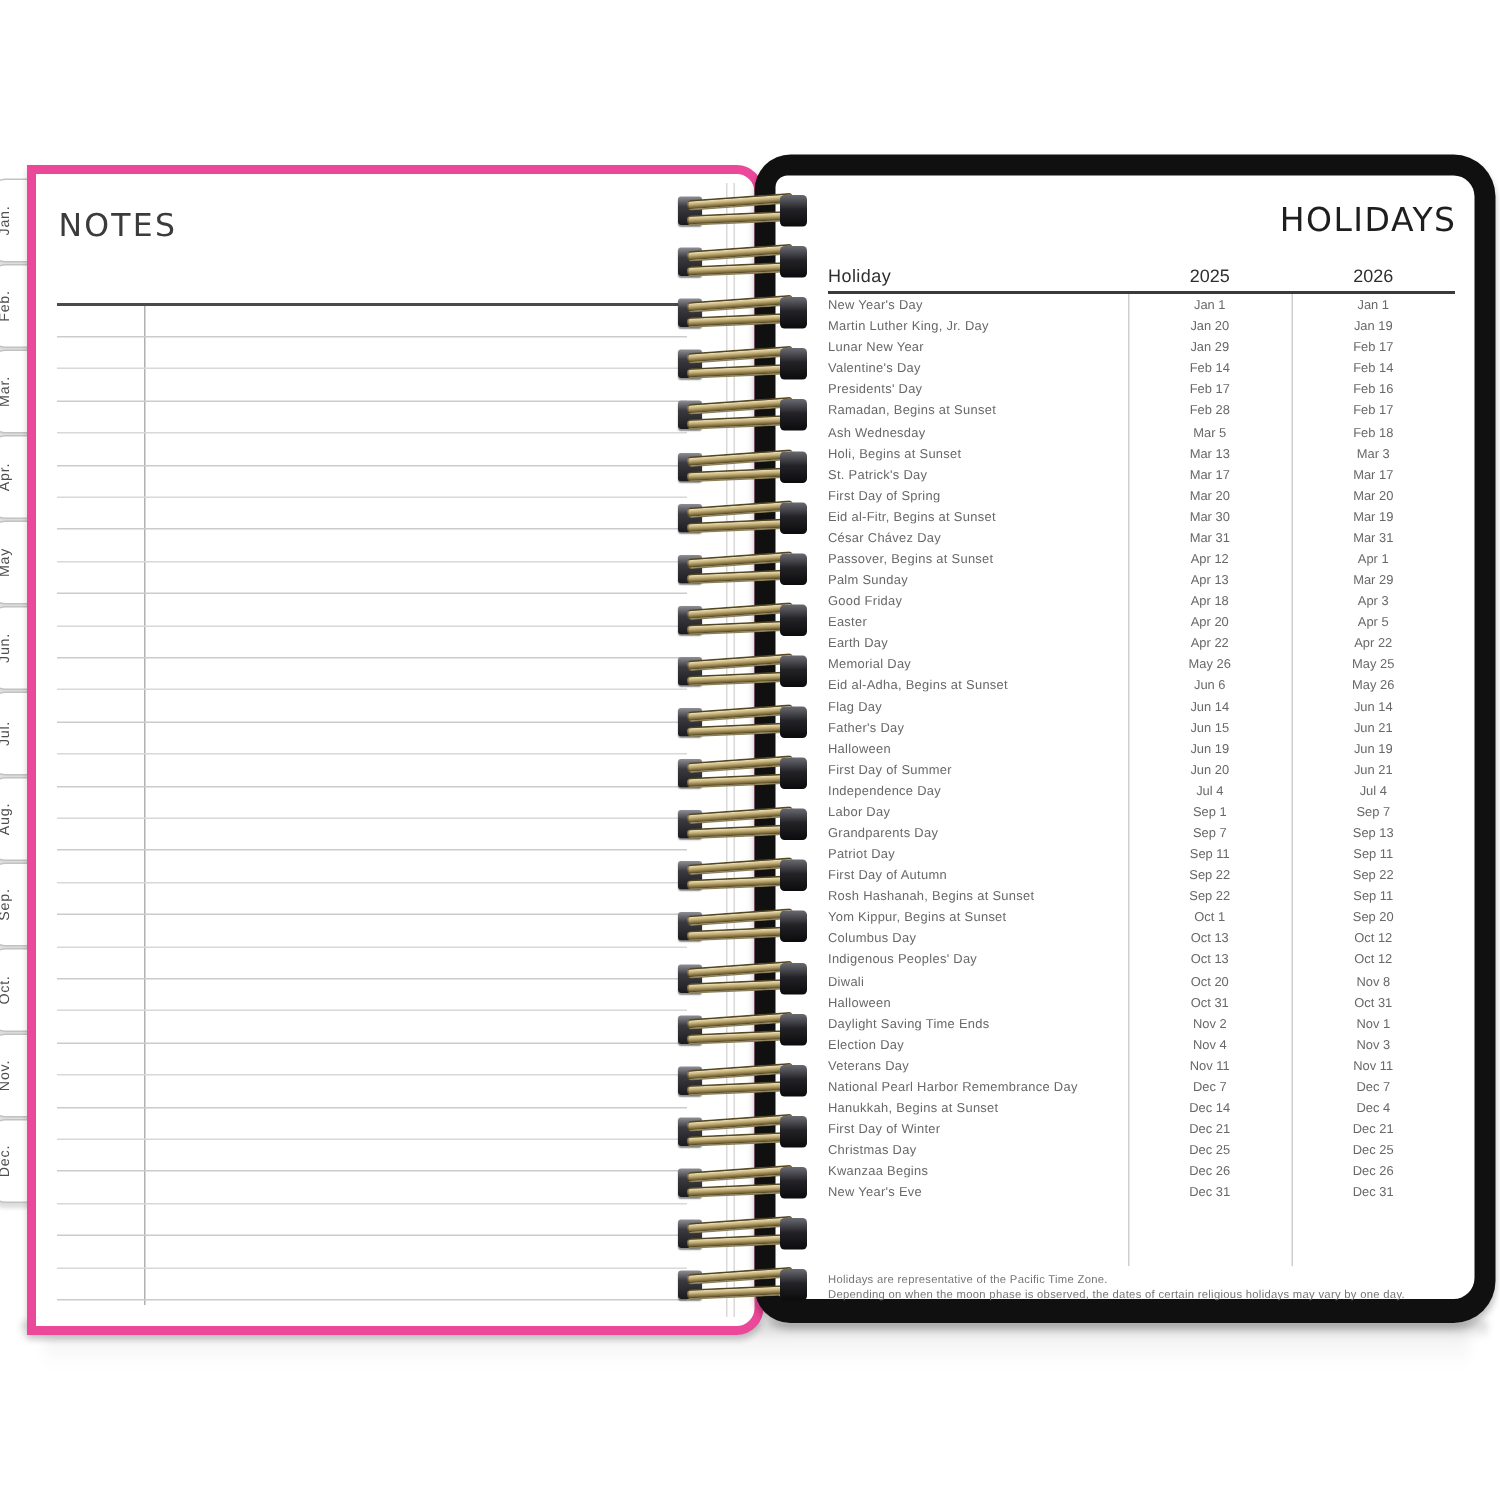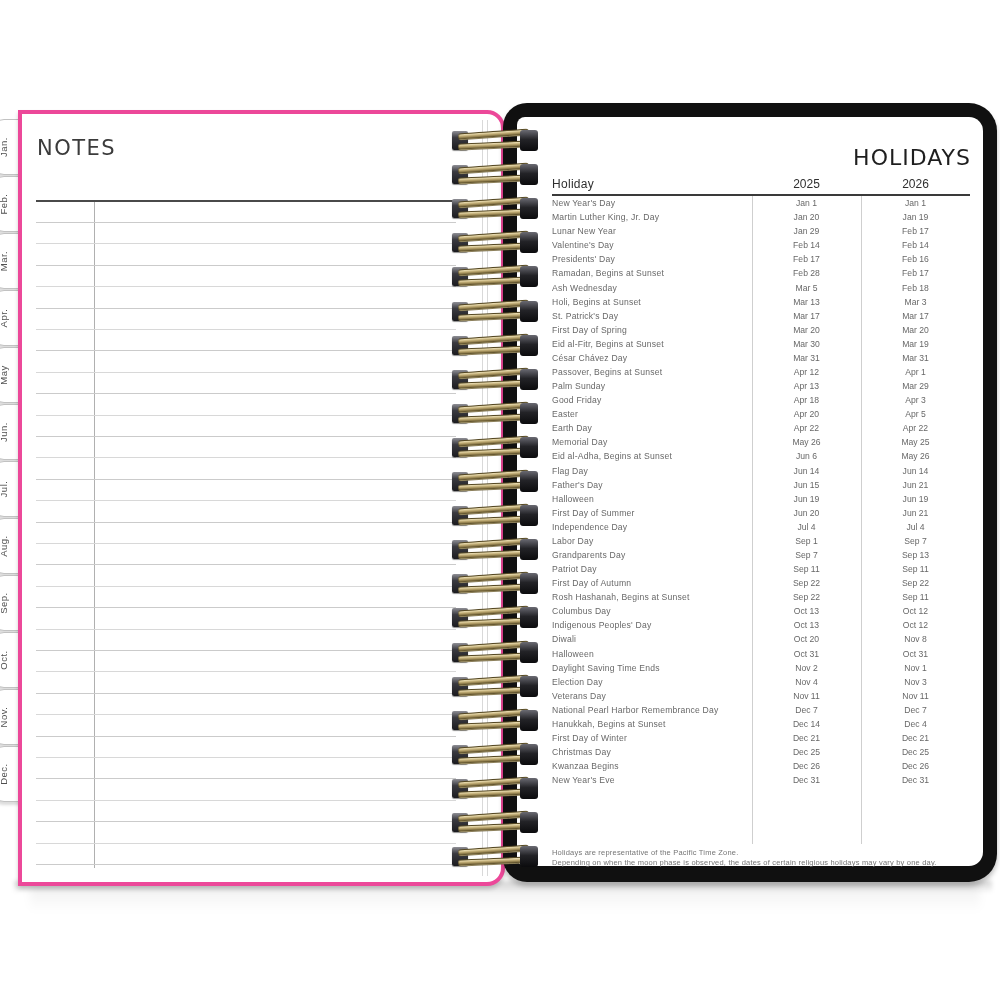--- a/index.html
+++ b/index.html
@@ -9,36 +9,36 @@
   
   .tab{position:absolute;left:-8px;width:42px;height:54px;background:#ffffff;
        border:1px solid #c2c2c2;border-radius:12px;z-index:1;
        box-shadow:0 3px 3px rgba(0,0,0,.14);}
   .tab-label{position:absolute;left:-3px;top:0;width:26px;height:54px;display:flex;
        align-items:center;justify-content:center;transform:rotate(-90deg);
        font-size:9.5px;color:#4f4f4f;letter-spacing:.5px;white-space:nowrap;}
 
   
   #left-page{position:absolute;left:18px;top:110px;width:479px;height:768px;background:#ffffff;
-       border:4px solid #ec4899;border-radius:0 18px 18px 0;z-index:2;
+       border:6px solid #ec4899;border-radius:0 18px 18px 0;z-index:2;
        box-shadow:0 3px 4px rgba(0,0,0,.18);}
   #notes-title{position:absolute;left:15px;top:22px;font-family:"DejaVu Sans",sans-serif;
        font-size:21px;letter-spacing:1.5px;color:#3b3b3b;}
   #notes-rule{position:absolute;left:14px;top:86px;width:418px;height:2px;background:#4a4a4a;}
   .ruled-line{position:absolute;left:14px;width:420px;height:1px;background:#cbcbcb;}
   .ruled-line.alt{background:#d8d8d8;}
   #margin-line{position:absolute;left:72px;top:88px;width:1px;height:666px;background:#b0b0b0;}
   .crease{position:absolute;top:6px;bottom:6px;width:1px;background:#d9d9d9;}
 
   
   #cover{position:absolute;left:503px;top:103px;width:494px;height:779px;background:#101010;
        border-radius:24px 28px 28px 24px;z-index:2;box-shadow:0 4px 5px rgba(0,0,0,.25);}
   #right-page{position:absolute;left:14px;top:14px;width:466px;height:749px;background:#ffffff;
        border-radius:8px 14px 14px 8px;}
-  #holidays-title{position:absolute;right:12px;top:28px;font-family:"DejaVu Sans",sans-serif;
+  #holidays-title{position:absolute;right:12px;top:18px;font-family:"DejaVu Sans",sans-serif;
        font-size:22px;letter-spacing:1px;color:#1e1e1e;}
   #table-head{position:absolute;left:35px;top:60px;width:418px;height:16px;display:flex;}
   #table-head .h-name{width:200px;font-size:12px;color:#2f2f2f;letter-spacing:.3px;}
   #table-head .h-year{width:109px;text-align:center;font-size:12px;color:#2f2f2f;}
   #head-rule{position:absolute;left:35px;top:77px;width:418px;height:2px;background:#3a3a3a;}
   #rows{position:absolute;left:35px;top:79px;width:418px;}
   .h-row{display:flex;align-items:center;height:14.08px;}
   .c-name{width:200px;font-size:8.6px;color:#686868;letter-spacing:.2px;
        white-space:nowrap;overflow:hidden;}
   .c-d1,.c-d2{width:109px;text-align:center;font-size:8.6px;color:#686868;}
@@ -305,20 +305,25 @@
             <div class="c-name">First Day of Autumn</div>
             <div class="c-d1">Sep 22</div>
             <div class="c-d2">Sep 22</div>
           </div>
           <div class="h-row">
             <div class="c-name">Rosh Hashanah, Begins at Sunset</div>
             <div class="c-d1">Sep 22</div>
             <div class="c-d2">Sep 11</div>
           </div>
           <div class="h-row">
+            <div class="c-name">Yom Kippur, Begins at Sunset</div>
+            <div class="c-d1">Oct 1</div>
+            <div class="c-d2">Sep 20</div>
+          </div>
+          <div class="h-row">
             <div class="c-name">Columbus Day</div>
             <div class="c-d1">Oct 13</div>
             <div class="c-d2">Oct 12</div>
           </div>
           <div class="h-row">
             <div class="c-name">Indigenous Peoples' Day</div>
             <div class="c-d1">Oct 13</div>
             <div class="c-d2">Oct 12</div>
           </div>
           <div class="h-row">

